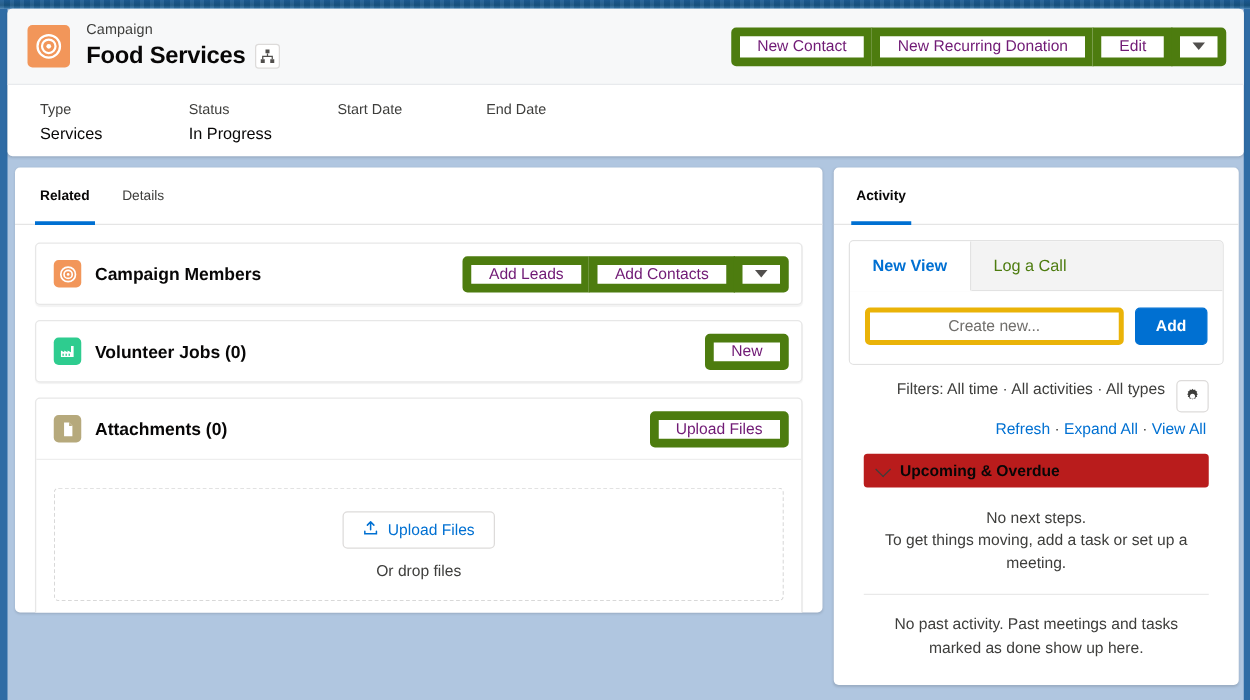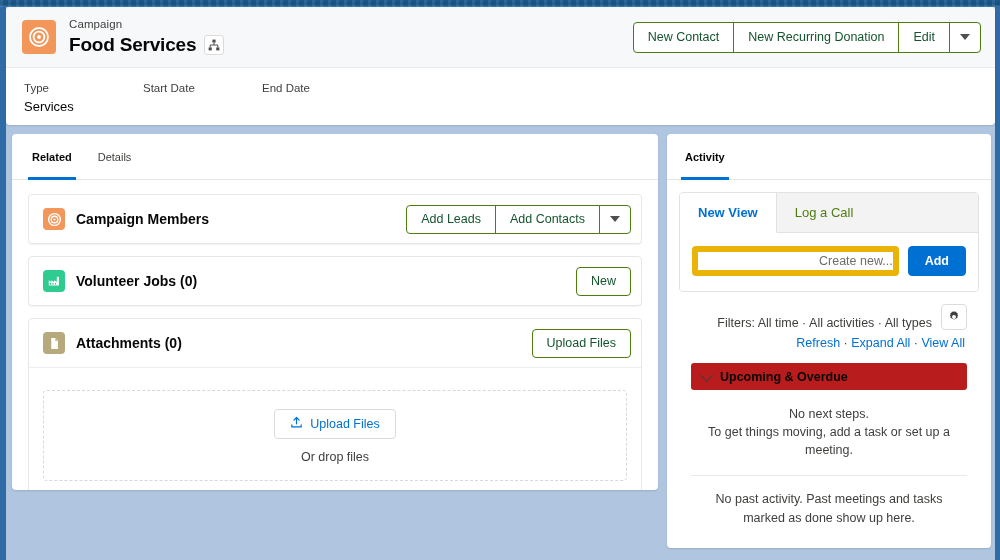--- a/index.html
+++ b/index.html
@@ -99,22 +99,22 @@
   }
 
   .header-actions {
     margin-left: auto;
     display: flex;
     align-items: stretch;
     height: 31px;
   }
   .btn {
     background: #ffffff;
-    border: 1px solid #4d7c0f;
-    color: #14532d;
+    border: 7px solid #4d7c0f;
+    color: #701a75;
     font-size: 12.5px;
     font-family: inherit;
     padding: 0 14px;
     display: flex; align-items: center; justify-content: center;
     cursor: pointer;
     white-space: nowrap;
     border-radius: 4px;
   }
   .btn-group .btn { border-radius: 0; margin-left: -1px; }
   .btn-group .btn:first-child { border-radius: 4px 0 0 4px; margin-left: 0; }
@@ -122,21 +122,21 @@
   .btn-caret { padding: 0 10px; }
   .caret {
     width: 0; height: 0;
     border-left: 5px solid transparent;
     border-right: 5px solid transparent;
     border-top: 6px solid #514f4d;
   }
 
   .header-fields {
     display: flex;
-    padding: 14px 0 0 18px;
+    padding: 14px 0 0 26px;
     height: 56px;
   }
   .field { width: 119px; }
   .field-label {
     font-size: 11.5px;
     color: #3e3e3c;
     margin-bottom: 5px;
   }
   .field-value {
     font-size: 13px;
@@ -294,45 +294,45 @@
   .composer-row {
     display: flex;
     align-items: center;
     gap: 9px;
     padding: 13px 12px 15px 12px;
     background: #fff;
   }
   .create-input {
     flex: 1;
     height: 30px;
-    border: 6px solid #eab308;
+    border: 4px solid #eab308;
     border-radius: 4px;
     font-family: inherit;
     font-size: 12.5px;
     color: #3b82f6;
-    text-align: right;
+    text-align: center;
     background: #fff;
   }
   .create-input::placeholder { color: #706e6b; opacity: 1; }
   .add-btn {
     background: #0070d2;
     color: #fff;
     border: 1px solid #0070d2;
     border-radius: 4px;
     font-size: 12.5px;
     font-weight: bold;
     font-family: inherit;
     height: 30px;
     padding: 0 16px;
     cursor: pointer;
   }
 
   .filters-row {
     display: flex;
-    align-items: flex-end;
+    align-items: flex-start;
     justify-content: flex-end;
     gap: 9px;
     padding: 12px 12px 0 12px;
   }
   .filters-text { font-size: 12.5px; color: #3e3e3c; }
   .gear-btn {
     width: 26px; height: 26px;
     border: 1px solid #dddbda;
     border-radius: 4px;
     background: #fff;
@@ -431,20 +431,24 @@
       <button class="btn btn-caret">
         <span class="caret"></span>
       </button>
     </div>
   </div>
 
   <div class="header-fields">
     <div class="field">
       <div class="field-label">Type</div>
       <div class="field-value">Services</div>
+    </div>
+    <div class="field">
+      <div class="field-label">Status</div>
+      <div class="field-value">In Progress</div>
     </div>
     <div class="field">
       <div class="field-label">Start Date</div>
       <div class="field-value"></div>
     </div>
     <div class="field">
       <div class="field-label">End Date</div>
       <div class="field-value"></div>
     </div>
   </div>

